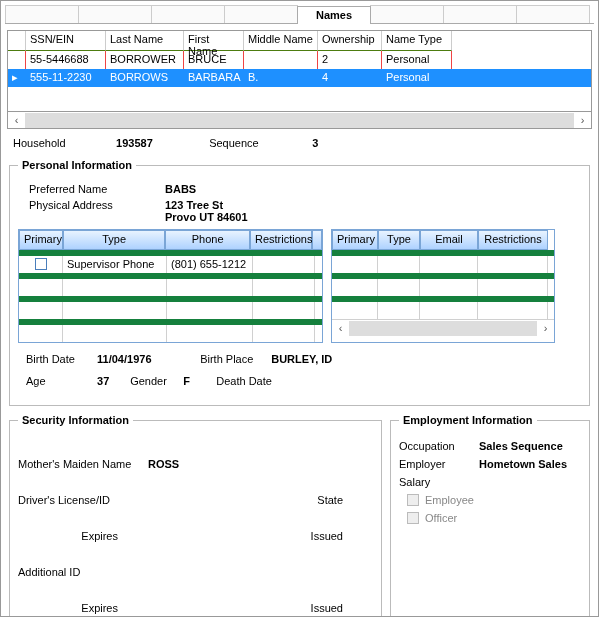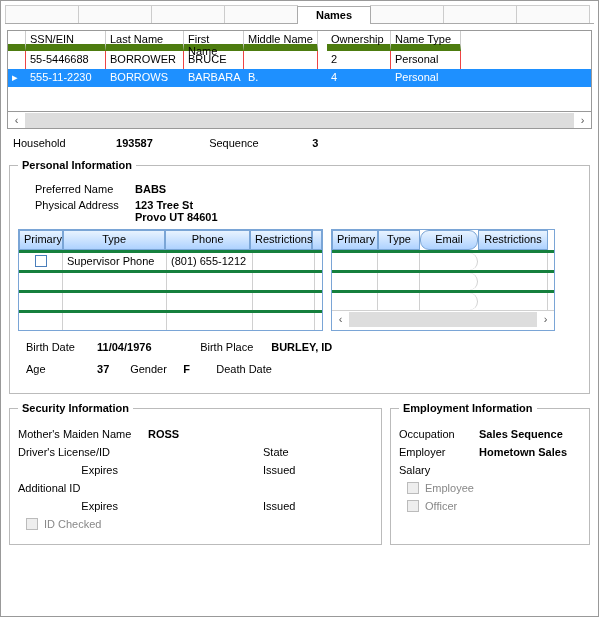--- a/index.html
+++ b/index.html
@@ -2,70 +2,70 @@
 <html><head>
 <meta charset="utf-8">
 <style>
 * { box-sizing: border-box; font-family: Tahoma, Arial, sans-serif; font-size: 11px; }
 body { margin: 0; background: #fff; width: 599px; height: 617px; border: 1px solid #999; padding: 4px; position: relative; }
 .tabs { display: flex; border-bottom: 1px solid #aaa; margin-bottom: 6px; }
 .tab { width: 74px; height: 18px; border: 1px solid #aaa; border-bottom: none; background: #f5f5f5; text-align: center; line-height: 16px; margin-right: -1px; }
 .tab.active { background: #fff; font-weight: bold; position: relative; top: 1px; }
 .names-grid { border: 1px solid #999; margin: 2px 2px 0 2px; }
 .grid-header, .grid-row { display: flex; }
-.grid-header .cell { background: #fff; border-right: 1px solid #ccc; border-bottom: 7px solid #4d7c0f; padding: 2px 4px; height: 20px; }
+.grid-header .cell { background: #fff; border-right: 1px solid #ccc; border-bottom: 1px solid #4d7c0f; padding: 2px 4px; height: 20px; }
 .grid-row .cell { border-right: 1px solid #ef4444; padding: 2px 4px; height: 18px; }
 .grid-row.selected { background: #1e90ff; color: #fff; }
 .grid-row.selected .cell { border-right: 1px solid #1e90ff; }
 .c-ssn { width: 80px; }
 .c-last { width: 78px; }
 .c-first { width: 60px; }
 .c-mid { width: 74px; }
-.c-own { width: 64px; text-align: left; margin-left: 9px; }
+.c-own { width: 64px; text-align: left; }
 .c-type { width: 70px; text-align: left; }
 .filler { height: 24px; }
 .hscroll { display: flex; align-items: center; border: 1px solid #999; border-top: none; margin: 0 2px 8px 2px; height: 17px; }
 .hscroll .arrow { width: 17px; text-align: center; cursor: pointer; color: #555; }
 .hscroll .track { flex: 1; background: #ddd; height: 15px; }
 .row-info { margin: 6px 8px 10px 8px; }
 .row-info span.lbl { display: inline-block; }
 .row-info span.val { font-weight: bold; display: inline-block; }
 fieldset { border: 1px solid #bbb; margin: 4px; padding: 8px; }
 legend { font-weight: bold; padding: 0 4px; }
-.field-row { margin: 4px 17px; display: flex; align-items: flex-start; }
+.field-row { margin: 4px 11px; display: flex; align-items: flex-start; gap: 36px; }
 .field-row .lbl { width: 100px; }
 .field-row .val { font-weight: bold; }
 .phone-grid, .email-grid { border: 1px solid #7aa5d6; display: inline-block; vertical-align: top; }
 .phone-grid { width: 305px; }
 .email-grid { width: 224px; margin-left: 8px; }
 .blue-header { display: flex; align-items: center; }
 .blue-header .bcell { background: linear-gradient(#e8f3ff, #aed2ff); border: 1px solid #7aa5d6; padding: 2px 4px; height: 20px; text-align: center; }
-.brow { display: flex; border-top: 3px solid #15803d; }
+.brow { display: flex; border-top: 6px solid #15803d; }
 .brow .bcell { border-right: 1px solid #d0d0d0; padding: 2px 4px; height: 17px; overflow: hidden; white-space: nowrap; }
 .p-prim { width: 44px; text-align: center; }
 .p-type { width: 104px; }
 .p-phone { width: 86px; }
 .p-rest { width: 62px; }
 .e-prim { width: 46px; }
 .e-type { width: 42px; }
-.e-email { width: 58px; border-radius: 9px; }
+.e-email { width: 58px; }
 .e-rest { width: 70px; }
 .chk { display: inline-block; width: 12px; height: 12px; border: 1px solid #4a7ebb; background: #fff; }
 .chk.disabled { border-color: #bbb; background: #eee; }
 .sub-hscroll { display: flex; align-items: center; height: 17px; border-top: 1px solid #d0d0d0; }
 .sub-hscroll .arrow { width: 17px; text-align: center; color: #555; }
 .sub-hscroll .track { flex: 1; background: #ddd; height: 15px; }
 .birth-row { margin: 10px 8px; }
 .birth-row .lbl { display: inline-block; width: 68px; }
 .birth-row .val { display: inline-block; font-weight: bold; margin-right: 20px; }
 .bottom { display: flex; gap: 0; }
 .bottom fieldset { flex: 1; }
-.sec-row { margin: 6px 0; display: flex; }
+.sec-row { margin: 24px 0; display: flex; }
 .sec-row .lbl { width: 130px; }
-.sec-row .lbl2 { width: 110px; padding-right: 30px; }
+.sec-row .lbl2 { width: 110px; text-align: right; padding-right: 30px; }
 .sec-row .val { font-weight: bold; flex: 1; }
 .emp-row { margin: 6px 0; display: flex; }
 .emp-row .lbl { width: 80px; }
 .emp-row .val { font-weight: bold; }
 .chk-row { margin: 6px 0 6px 8px; display: flex; align-items: center; gap: 6px; color: #888; }
 .blank-tab { border: 1px solid #ccc; border-bottom: none; background: #fafafa; }
 </style>
 </head>
 <body>
 

